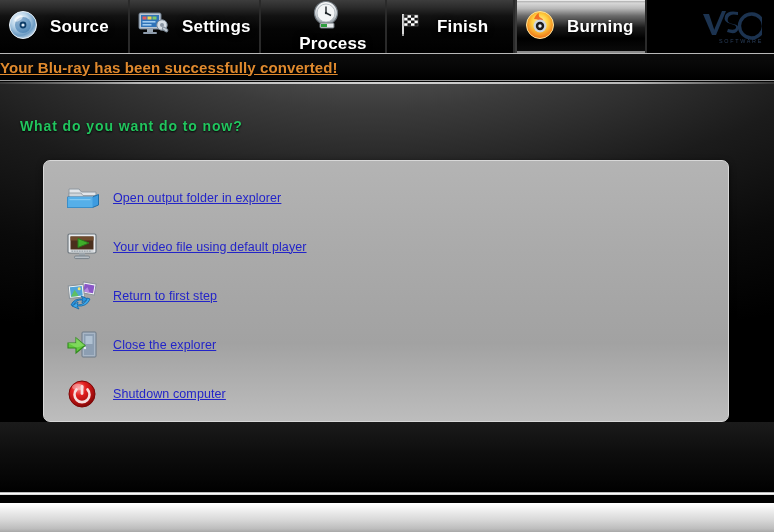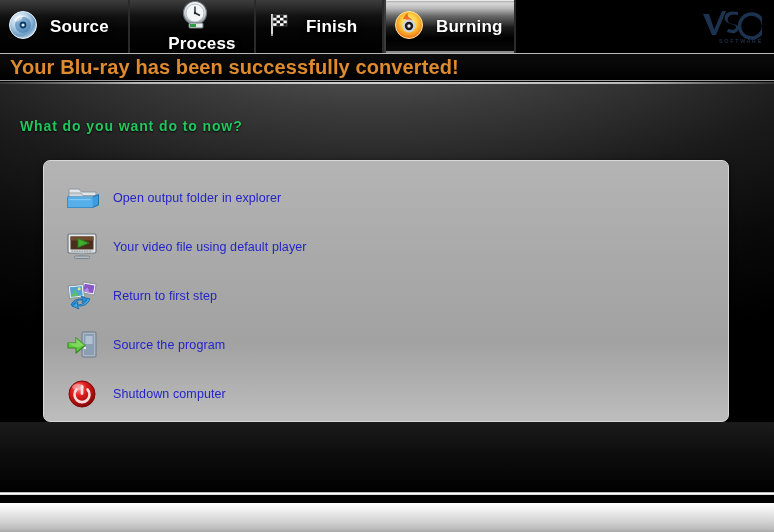--- a/index.html
+++ b/index.html
@@ -82,26 +82,26 @@
     left: 0; top: 53px;
     width: 774px; height: 28px;
     background: linear-gradient(to bottom, #0c0c0c 0%, #050505 60%, #000 100%);
     border-top: 1px solid #b9b9b9;
     border-bottom: 1px solid #9a9a9a;
     box-sizing: border-box;
     display: flex;
     align-items: center;
   }
   .status-text {
-    margin-left: 10px;
     color: #e08a2e;
-    font-size: 20px;
+    font-size: 15px;
     font-weight: bold;
     letter-spacing: .1px;
     text-shadow: 0 1px 1px #000;
+    text-decoration: underline;
   }
 
   
   .content {
     position: absolute;
     left: 0; top: 82px;
     width: 774px; height: 412px;
     background:
       radial-gradient(130% 95% at 48% -18%, #6f6f6f 0%, #3b3b3b 26%, #1b1b1b 48%, #0a0a0a 68%, #000 88%);
     overflow: hidden;
@@ -153,20 +153,21 @@
     height: 34px;
     flex: 0 0 36px;
     display: flex;
     align-items: center;
     justify-content: center;
   }
   .option-link {
     margin-left: 12px;
     color: #2324c8;
     font-size: 12.5px;
+    text-decoration: underline;
     white-space: nowrap;
     letter-spacing: .1px;
     text-align: center;
   }
 
   
   .footer-dark {
     position: absolute;
     left: 0; top: 422px;
     width: 774px; height: 72px;
@@ -222,20 +223,39 @@
           <circle cx="15" cy="15" r="13.5" fill="url(#discg)" stroke="#e8f1f8" stroke-width="1"></circle>
           <circle cx="15" cy="15" r="8" fill="#2f6fa8" opacity=".55"></circle>
           <circle cx="15" cy="15" r="3.4" fill="#0c3c68"></circle>
           <circle cx="15" cy="15" r="1.6" fill="#dbe9f5"></circle>
           <ellipse cx="10.5" cy="8.5" rx="4.5" ry="2.4" fill="#ffffff" opacity=".55" transform="rotate(-30 10.5 8.5)"></ellipse>
         </svg>
       </span>
       <span class="tab-label">Source</span>
     </div>
 
+    <div class="tab tab-settings">
+      <span class="icon">
+        <svg width="32" height="28" viewBox="0 0 32 28">
+          <rect x="1" y="2" width="22" height="16" rx="1.5" fill="#b9c6d3" stroke="#6c7b8a"></rect>
+          <rect x="3" y="4" width="18" height="12" fill="#2f73b8"></rect>
+          <rect x="4.5" y="5.5" width="4" height="3" fill="#e45b5b"></rect>
+          <rect x="9.5" y="5.5" width="4" height="3" fill="#f0d14a"></rect>
+          <rect x="14.5" y="5.5" width="4" height="3" fill="#7fc96a"></rect>
+          <rect x="4.5" y="10" width="13" height="1.6" fill="#9ecbf0"></rect>
+          <rect x="4.5" y="13" width="9" height="1.6" fill="#9ecbf0"></rect>
+          <rect x="9" y="18" width="6" height="3" fill="#9aa8b6"></rect>
+          <rect x="5" y="21" width="14" height="2" rx="1" fill="#8d9bab"></rect>
+          <circle cx="24" cy="14" r="5.2" fill="#d8dfe6" stroke="#7e8b98"></circle>
+          <circle cx="24" cy="14" r="2" fill="#8b97a4"></circle>
+          <rect x="25.5" y="15.5" width="6" height="3" rx="1.4" fill="#c3ccd5" stroke="#7e8b98" transform="rotate(35 25.5 15.5)"></rect>
+        </svg>
+      </span>
+      <span class="tab-label">Settings</span>
+    </div>
 
     <div class="tab tab-process">
       <span class="icon">
         <svg width="32" height="30" viewBox="0 0 32 30">
           <defs>
             <linearGradient id="clkg" x1="0" y1="0" x2="0" y2="1">
               <stop offset="0%" stop-color="#fdfdfd"></stop>
               <stop offset="55%" stop-color="#cfd4d8"></stop>
               <stop offset="100%" stop-color="#8d959c"></stop>
             </linearGradient>
@@ -386,21 +406,21 @@
         <span class="option-icon">
           <svg width="34" height="30" viewBox="0 0 34 30">
             <rect x="16" y="2" width="14" height="25" rx="1" fill="#a8b6c6" stroke="#6b7886"></rect>
             <rect x="18" y="4" width="10" height="21" fill="#8c9eb2"></rect>
             <rect x="19.5" y="6" width="7" height="8" fill="#b9c9da" opacity=".8"></rect>
             <circle cx="19" cy="18" r="1.2" fill="#e6edf4"></circle>
             <path d="M2 13 h8 v-5 l9 7.5 l-9 7.5 v-5 h-8 Z" fill="#63c93f" stroke="#2f8a1c" stroke-width="1.1"></path>
             <path d="M2 13 h8 v-5 l9 7.5 l-9 2 Z" fill="#8fe06c" opacity=".65"></path>
           </svg>
         </span>
-        <span class="option-link">Source the program</span>
+        <span class="option-link">Close the explorer</span>
       </li>
 
       <li class="option-row">
         <span class="option-icon">
           <svg width="34" height="30" viewBox="0 0 34 30">
             <defs>
               <radialGradient id="pwrg" cx="38%" cy="28%" r="80%">
                 <stop offset="0%" stop-color="#ff8a8a"></stop>
                 <stop offset="35%" stop-color="#e11f1f"></stop>
                 <stop offset="80%" stop-color="#9c0b0b"></stop>

